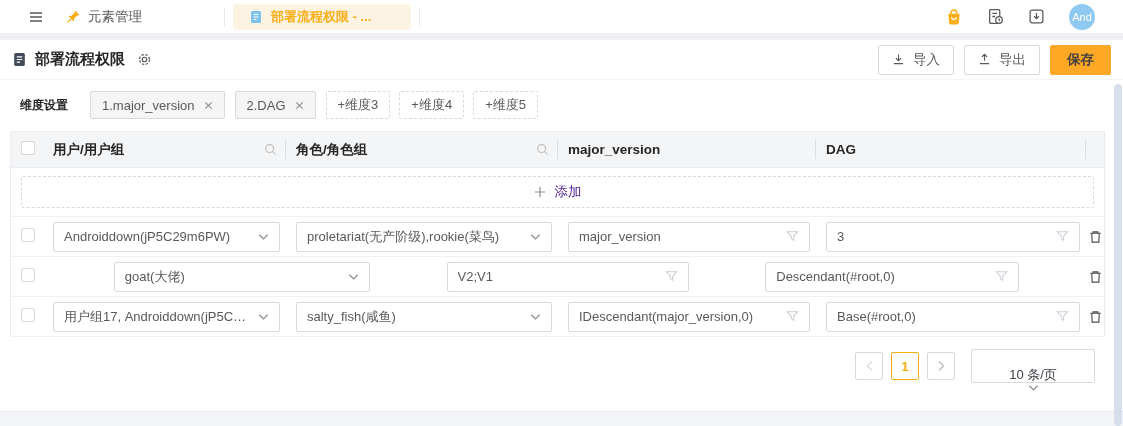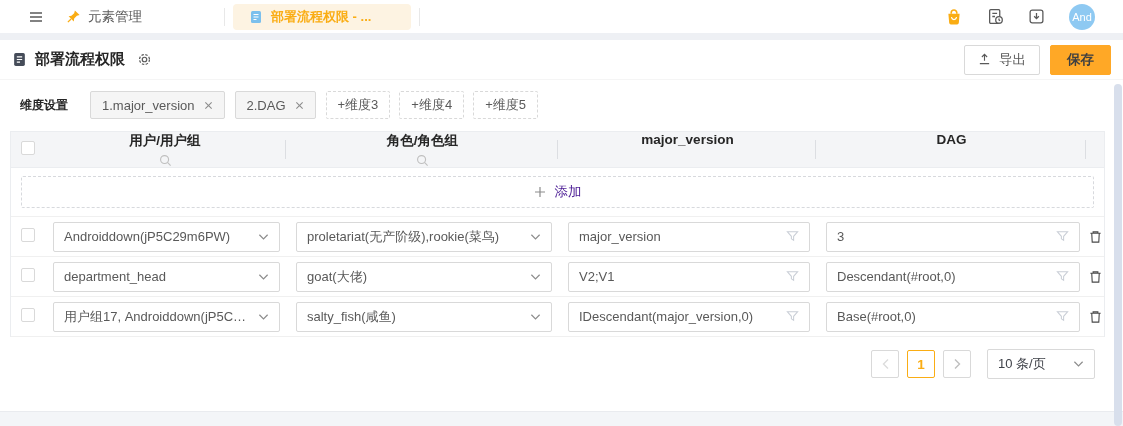--- a/index.html
+++ b/index.html
@@ -52,21 +52,21 @@
   .grid { margin:2px 18px 0 10px; border:1px solid #ebedf0; border-bottom:none; flex:none; }
   .w-check { width:32px; flex:none; padding-left:10px; }
   .w-c1 { width:243px; flex:none; }
   .w-c2 { width:272px; flex:none; }
   .w-c3 { width:258px; flex:none; }
   .w-c4 { width:270px; flex:none; }
   .w-act { width:18px; flex:none; display:flex; align-items:center; justify-content:center; }
 
   .ghead { display:flex; align-items:center; height:36px; background:#f4f5f7; border-bottom:1px solid #ebedf0; }
   .hcell { display:flex; align-items:center; justify-content:space-between; height:100%;
-           padding:0 9px 0 10px; font-size:13.5px; font-weight:bold; color:#262626; position:relative;flex-direction:column; }
+           padding:0 9px 0 10px; font-size:13.5px; font-weight:bold; color:#262626; position:relative; }
   .hcell::after { content:''; position:absolute; right:0; top:8px; bottom:8px; width:1px; background:#dcdee2; }
   .hcell.nodiv::after { display:none; }
   .search-ic { color:#bfbfbf; cursor:pointer; }
 
   .addwrap { padding:8px 10px; border-bottom:1px solid #f0f0f0; }
   .add-row { border:1px dashed #d7d9dd; border-radius:2px; height:32px; display:flex; align-items:center;
              justify-content:center; gap:9px; color:#4c1d95; font-size:13.5px; cursor:pointer; background:#fff; }
   .add-row .plus { color:#8c8c8c; }
 
   .trow { display:flex; align-items:center; height:40px; border-bottom:1px solid #f0f0f0;justify-content:space-between; }
@@ -80,23 +80,23 @@
   .checkbox { width:14px; height:14px; border:1px solid #d9d9d9; border-radius:2px; background:#fff;
               display:inline-block; cursor:pointer; }
   .trash { color:#4a4a4a; cursor:pointer; }
 
   
   .pagination { display:flex; align-items:center; justify-content:flex-end; gap:8px; padding:12px 28px 12px 0; flex:none; }
   .pg-btn { width:28px; height:28px; border:1px solid #d9d9d9; border-radius:2px; background:#fff;
             display:flex; align-items:center; justify-content:center; color:#bfbfbf; cursor:pointer; }
   .pg-btn.disabled { color:#dcdcdc; }
   .pg-btn.page-active { border-color:#faad14; color:#faad14; font-weight:bold; font-size:13.5px; }
-  .page-size { width:108px; height:30px; border:1px solid #d9d9d9; border-radius:2px; display:flex;
-               align-items:center; justify-content:space-between; padding:4px 10px; font-size:13px;
-               color:#40434a; margin-left:8px; cursor:pointer; background:#fff; }
+  .page-size { width:124px; height:30px; border:1px solid #d9d9d9; border-radius:2px; display:flex;
+               align-items:center; justify-content:space-between; padding:16px 10px; font-size:13px;
+               color:#40434a; margin-left:8px; cursor:pointer; background:#fff;flex-direction:column; }
 
   .bottom-strip { margin-top:auto; height:15px; background:#f3f5f8; border-top:1px solid #e9ebef; }
 
   .vscrollbar { position:absolute; right:1px; top:84px; bottom:0; width:8px; background:#d8dfec; border-radius:4px; }
 </style>
 </head>
 <body>
 
 <div class="topbar">
   <span class="hamburger">
@@ -168,20 +168,28 @@
     <span class="gear">
       <svg width="15" height="15" viewBox="0 0 16 16" fill="none" stroke="currentColor" stroke-width="1.3">
           <circle cx="8" cy="8" r="2.4"></circle>
           <circle cx="8" cy="8" r="5.3" stroke-dasharray="2.6 1.6"></circle>
         </svg>
     </span>
     <div class="toolbar-actions">
       <button class="btn">
         <span>
           <svg width="13" height="13" viewBox="0 0 14 14" fill="none" stroke="currentColor" stroke-width="1.2">
+              <path d="M7 1.5V8M4.2 5.5 7 8.3l2.8-2.8M2 11.5h10"></path>
+            </svg>
+        </span>
+        <span>导入</span>
+      </button>
+      <button class="btn">
+        <span>
+          <svg width="13" height="13" viewBox="0 0 14 14" fill="none" stroke="currentColor" stroke-width="1.2">
               <path d="M7 8.3V1.8M4.2 4.3 7 1.5l2.8 2.8M2 11.5h10"></path>
             </svg>
         </span>
         <span>导出</span>
       </button>
       <button class="btn primary">保存</button>
     </div>
   </div>
 
   <div class="dims">
@@ -297,30 +305,20 @@
         <span class="trash">
             <svg width="15" height="16" viewBox="0 0 16 16" fill="none" stroke="currentColor" stroke-width="1.2">
               <path d="M2.5 4h11M5.5 4V2.5h5V4M4 4l.5 9.5h7L12 4"></path>
             </svg>
           </span>
       </span>
     </div>
 
     <div class="trow">
       <span class="w-check"><span class="checkbox"></span></span>
-      <span class="tcell w-c1">
-        <span class="control">
-          <span class="val">department_head</span>
-          <span class="chev">
-              <svg width="11" height="8" viewBox="0 0 12 8" fill="none" stroke="currentColor" stroke-width="1.3">
-                <path d="M1.5 1.5 6 6l4.5-4.5"></path>
-              </svg>
-            </span>
-        </span>
-      </span>
       <span class="tcell w-c2">
         <span class="control">
           <span class="val">goat(大佬)</span>
           <span class="chev">
               <svg width="11" height="8" viewBox="0 0 12 8" fill="none" stroke="currentColor" stroke-width="1.3">
                 <path d="M1.5 1.5 6 6l4.5-4.5"></path>
               </svg>
             </span>
         </span>
       </span>

